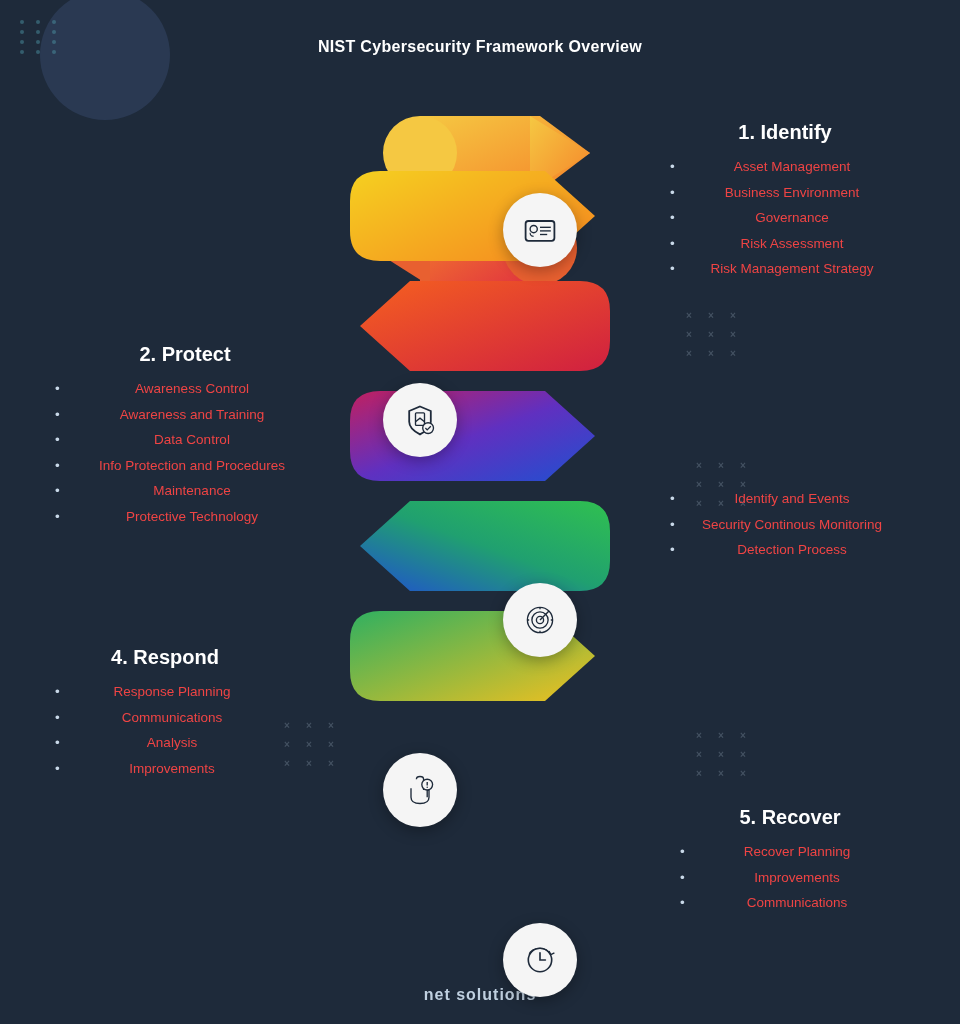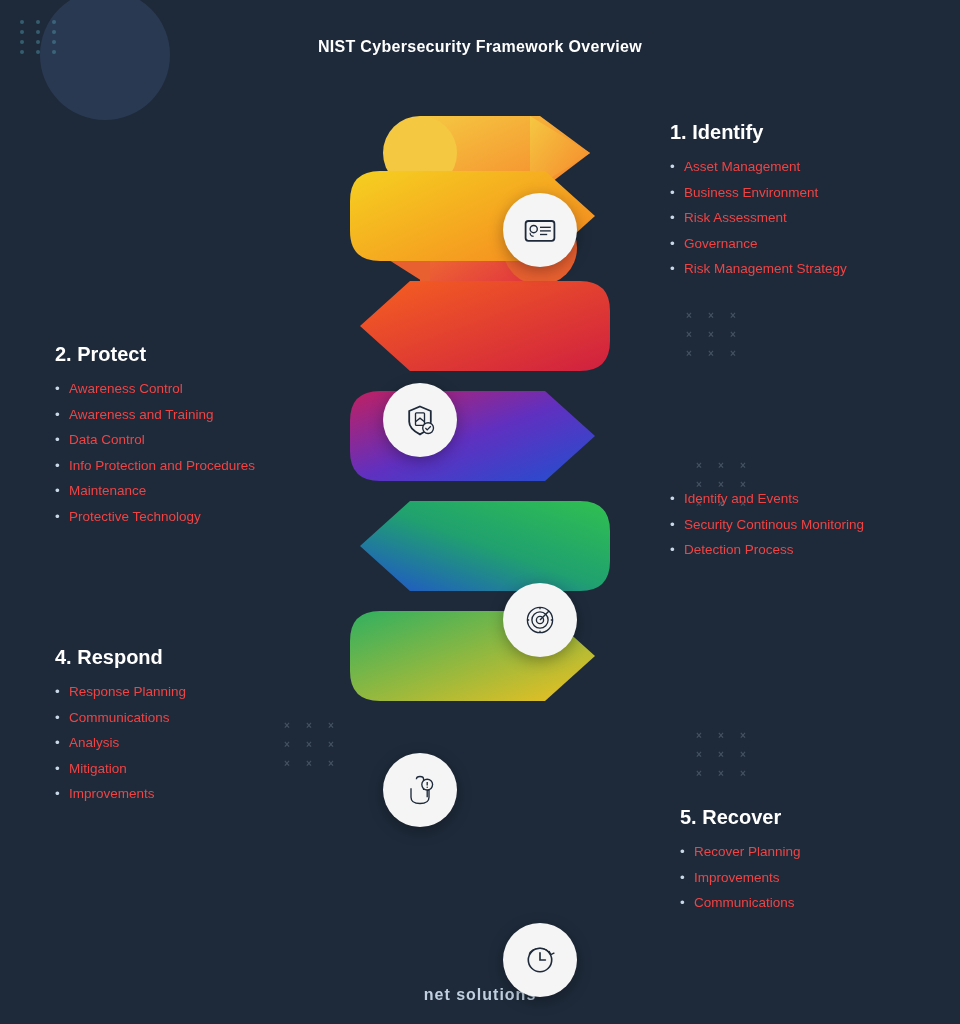--- a/index.html
+++ b/index.html
@@ -116,20 +116,21 @@
 
     .icon-1 { top: 20px; }
     .icon-2 { top: 220px; }
     .icon-3 { top: 420px; }
     .icon-4 { top: 590px; }
     .icon-5 { top: 760px; }
 
     
     .section {
       position: absolute;
+      text-align: center;
     }
 
     .section-title {
       font-size: 20px;
       font-weight: 700;
       margin-bottom: 10px;
       color: #ffffff;
     }
 
     .section-list {
@@ -411,22 +412,22 @@
       <path d="M8 14 Q10 7 20 7 Q28 7 32 14" stroke="#1e2a3a" stroke-width="1.5" fill="none"></path>
       <path d="M30 10 L32 14 L36 12" stroke="#1e2a3a" stroke-width="1.5" fill="none"></path>
     </svg>
   </div>
 
   <div class="section section-identify">
     <h2 class="section-title">1. Identify</h2>
     <ul class="section-list" id="identify-list">
         <li>Asset Management</li>
         <li>Business Environment</li>
+        <li>Governance</li>
         <li>Risk Assessment</li>
-        <li>Governance</li>
         <li>Risk Management Strategy</li>
       </ul>
   </div>
 
   <div class="section section-protect">
     <h2 class="section-title">2. Protect</h2>
     <ul class="section-list" id="protect-list">
         <li>Awareness Control</li>
         <li>Awareness and Training</li>
         <li>Data Control</li>
@@ -443,21 +444,20 @@
         <li>Detection Process</li>
       </ul>
   </div>
 
   <div class="section section-respond">
     <h2 class="section-title">4. Respond</h2>
     <ul class="section-list" id="respond-list">
         <li>Response Planning</li>
         <li>Communications</li>
         <li>Analysis</li>
-        <li>Mitigation</li>
         <li>Improvements</li>
       </ul>
   </div>
 
   <div class="section section-recover">
     <h2 class="section-title">5. Recover</h2>
     <ul class="section-list" id="recover-list">
         <li>Recover Planning</li>
         <li>Improvements</li>
         <li>Communications</li>

